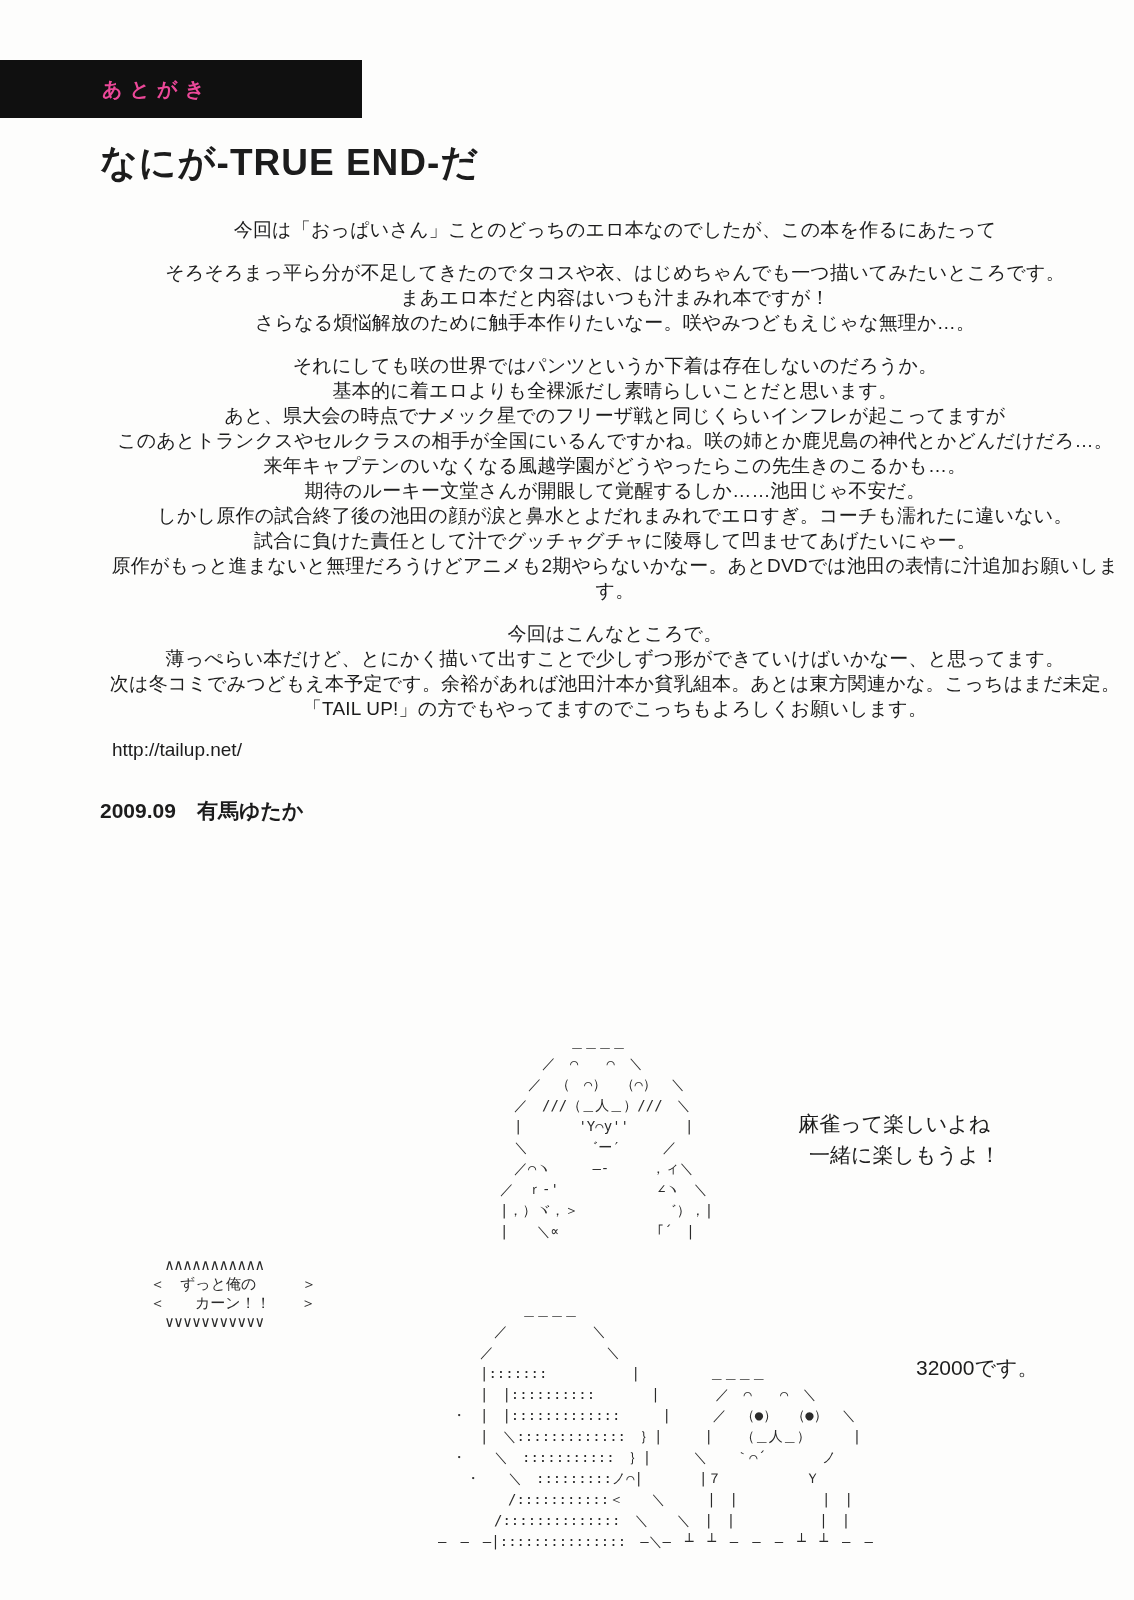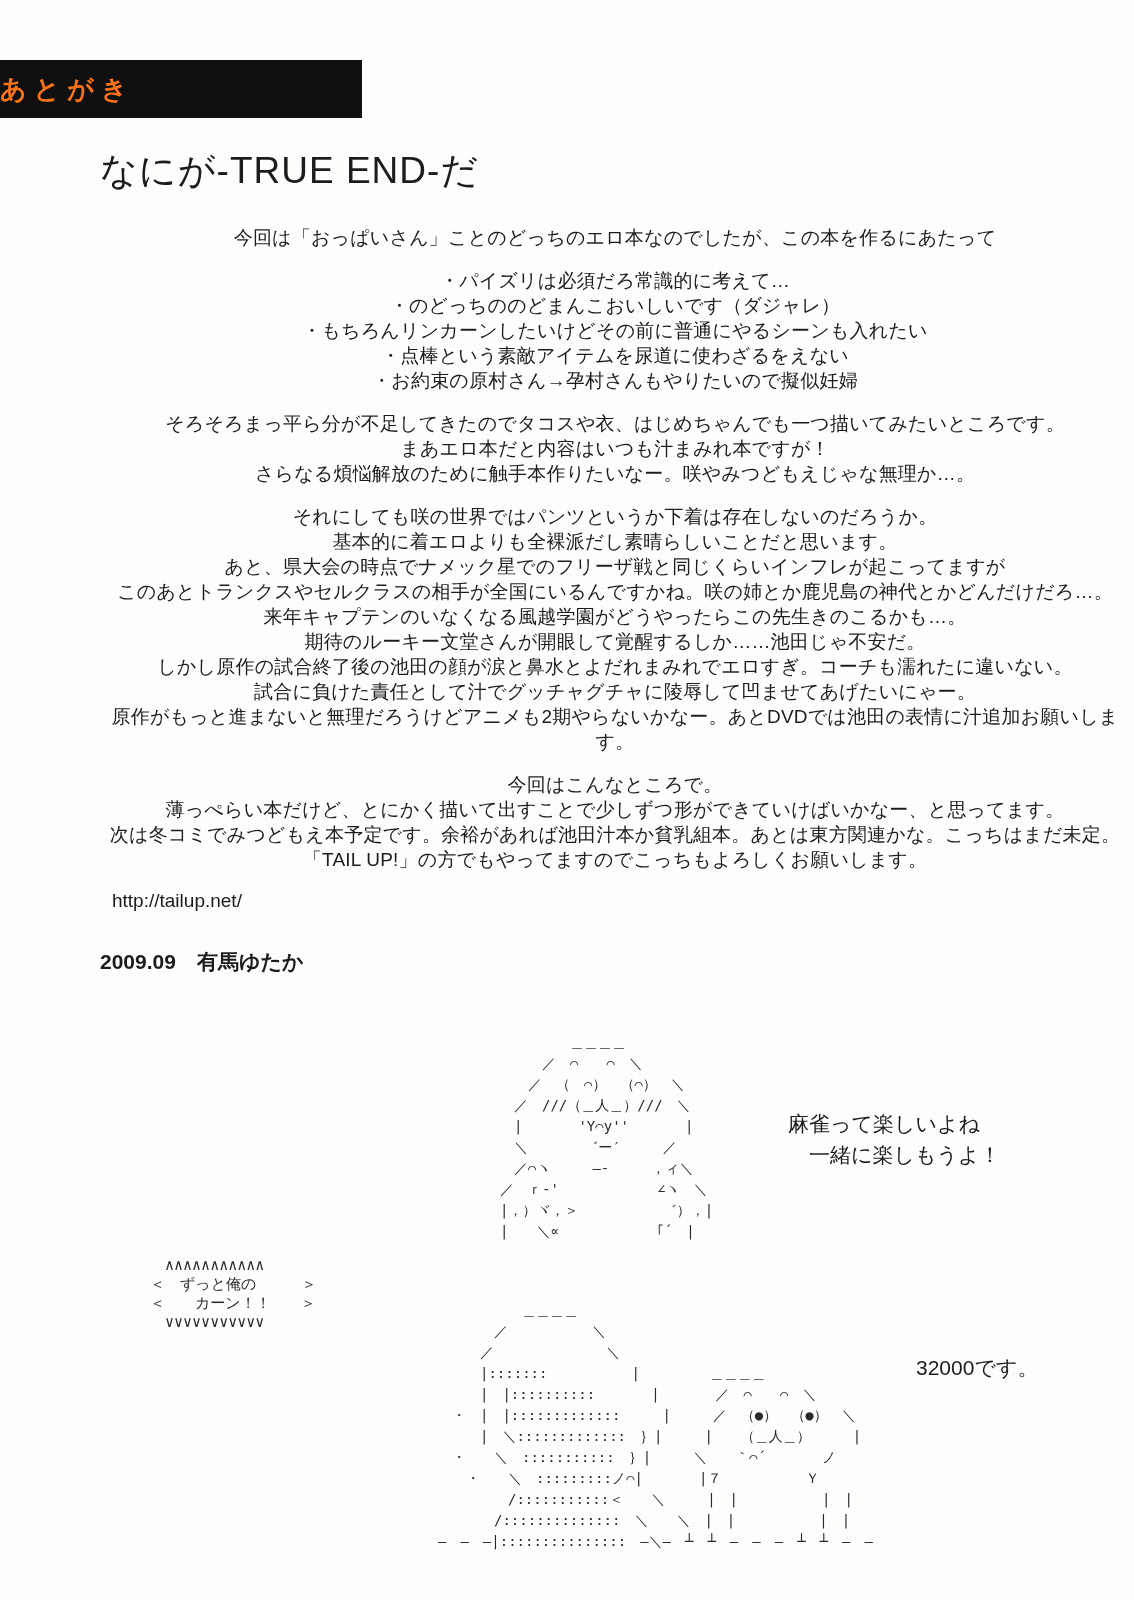--- a/index.html
+++ b/index.html
@@ -15,35 +15,36 @@
   }
   .header-bar {
     position: absolute;
     left: 0; top: 60px;
     width: 362px; height: 58px;
     background: #101010;
     display: flex;
     align-items: center;
   }
   .header-label {
-    color: #f97316;
-    font-size: 26px;
+    color: #ec4899;
+    font-size: 20px;
     font-weight: bold;
     letter-spacing: 7px;
+    padding-left: 102px;
     white-space: nowrap;
   }
   .content {
     position: absolute;
     left: 100px; top: 142px;
     width: 1030px;
   }
   .title {
-    margin: 8px 0 32px 0;
+    margin: 0 0 32px 0;
     font-size: 37px;
-    font-weight: normal;
+    font-weight: bold;
     letter-spacing: 1px;
     line-height: 1.15;
     white-space: nowrap;
   }
   .para {
     margin: 0 0 18px 0;
     font-size: 19px;
     line-height: 25px;
     white-space: pre-line;
     letter-spacing: 0.2px;
@@ -72,42 +73,37 @@
   }
   .aa-top   { left: 500px; top: 1032px; font-size: 14px; line-height: 21px; }
   .aa-shout { left: 150px; top: 1256px; font-size: 15px; line-height: 19px; }
   .aa-bottom{ left: 438px; top: 1300px; font-size: 14px; line-height: 21px; }
   .caption {
     position: absolute;
     font-size: 21px;
     line-height: 31px;
     white-space: pre-line;
   }
-  .caption-mahjong { left: 788px; top: 1108px; }
+  .caption-mahjong { left: 788px; top: 1108px; text-align: center; }
   .caption-score   { left: 916px; top: 1352px; }
 </style>
 </head>
 <body>
 
 <div class="page">
 
   <div class="header-bar">
     <span class="header-label">あとがき</span>
   </div>
 
   <div class="content">
     <h1 class="title">なにが-TRUE END-だ</h1>
 
     <p class="para">今回は「おっぱいさん」ことのどっちのエロ本なのでしたが、この本を作るにあたって</p>
 
-    <p class="para">・パイズリは必須だろ常識的に考えて…
-・のどっちののどまんこおいしいです（ダジャレ）
-・もちろんリンカーンしたいけどその前に普通にやるシーンも入れたい
-・点棒という素敵アイテムを尿道に使わざるをえない
-・お約束の原村さん→孕村さんもやりたいので擬似妊婦</p>
 
 
     <p class="para">そろそろまっ平ら分が不足してきたのでタコスや衣、はじめちゃんでも一つ描いてみたいところです。
 まあエロ本だと内容はいつも汁まみれ本ですが！
 さらなる煩悩解放のために触手本作りたいなー。咲やみつどもえじゃな無理か…。</p>
 
     <p class="para">それにしても咲の世界ではパンツというか下着は存在しないのだろうか。
 基本的に着エロよりも全裸派だし素晴らしいことだと思います。
 あと、県大会の時点でナメック星でのフリーザ戦と同じくらいインフレが起こってますが
 このあとトランクスやセルクラスの相手が全国にいるんですかね。咲の姉とか鹿児島の神代とかどんだけだろ…。

